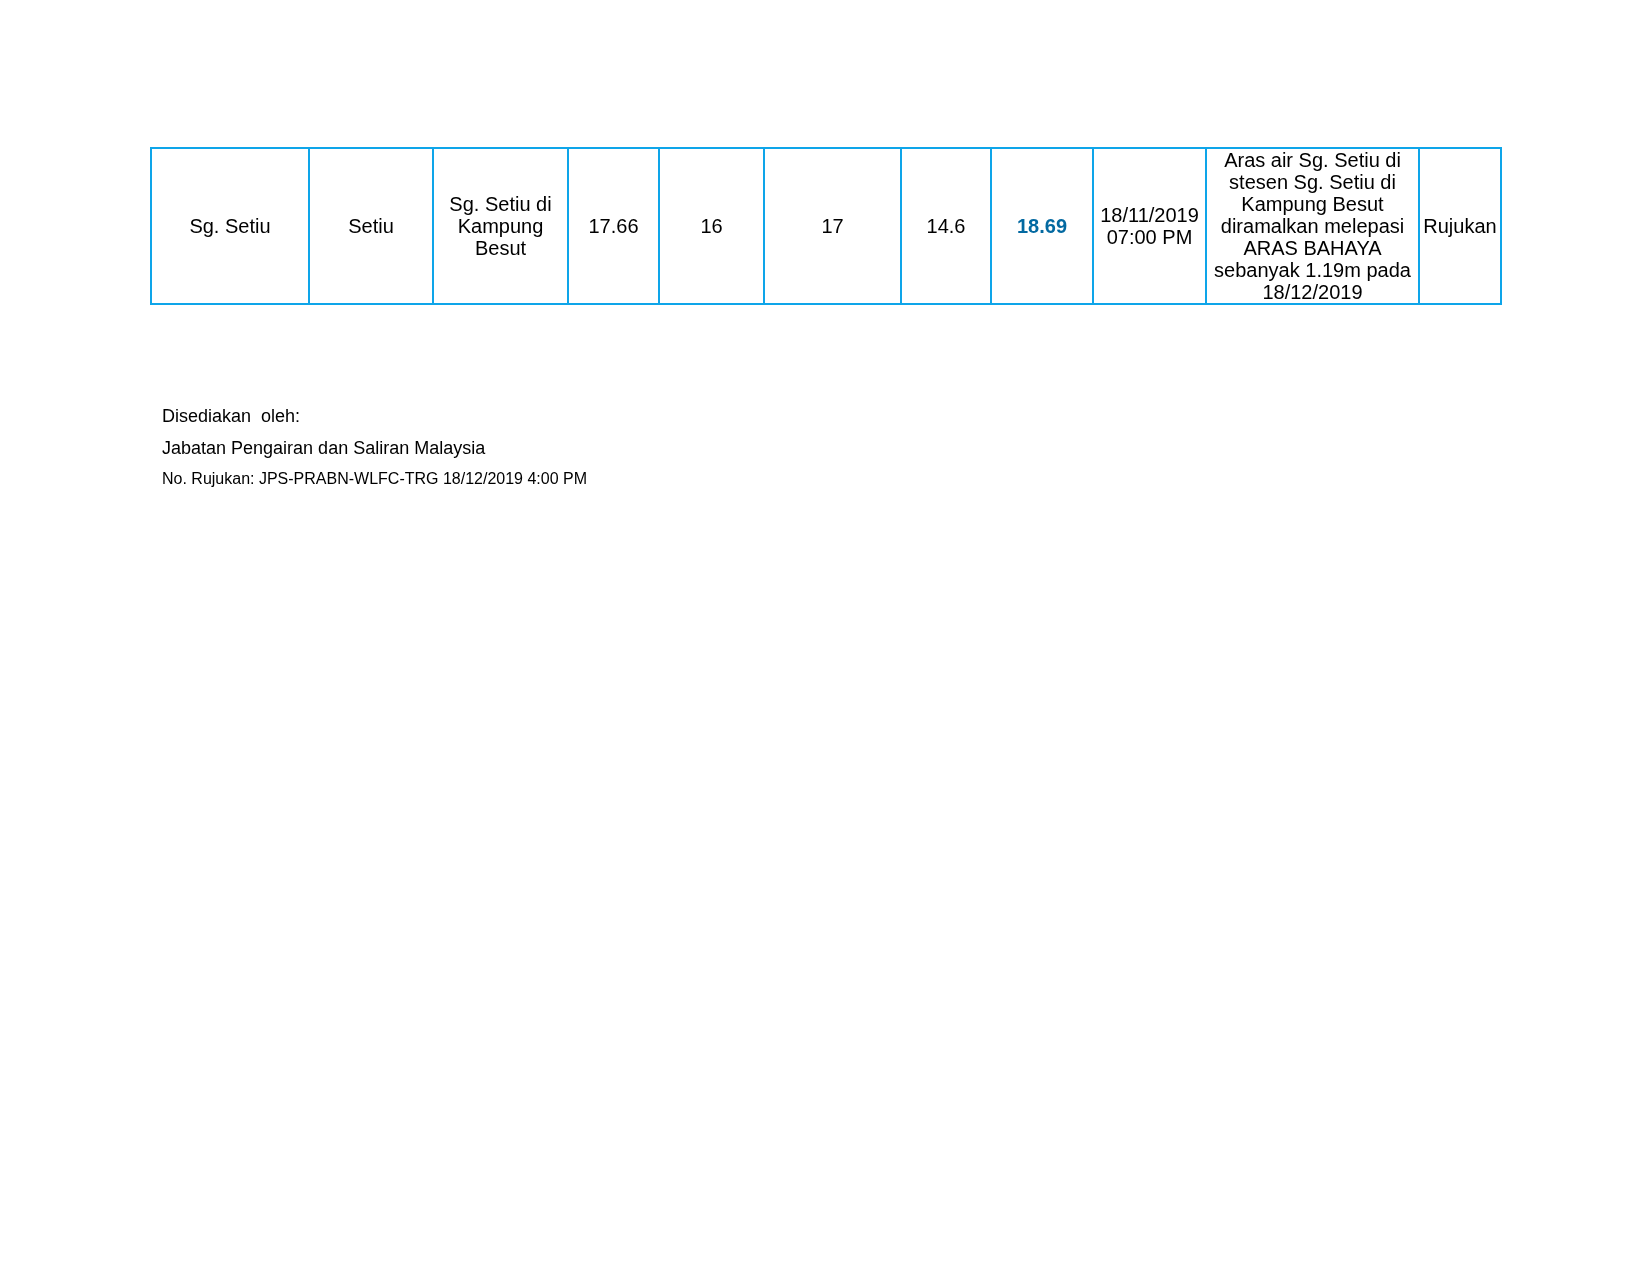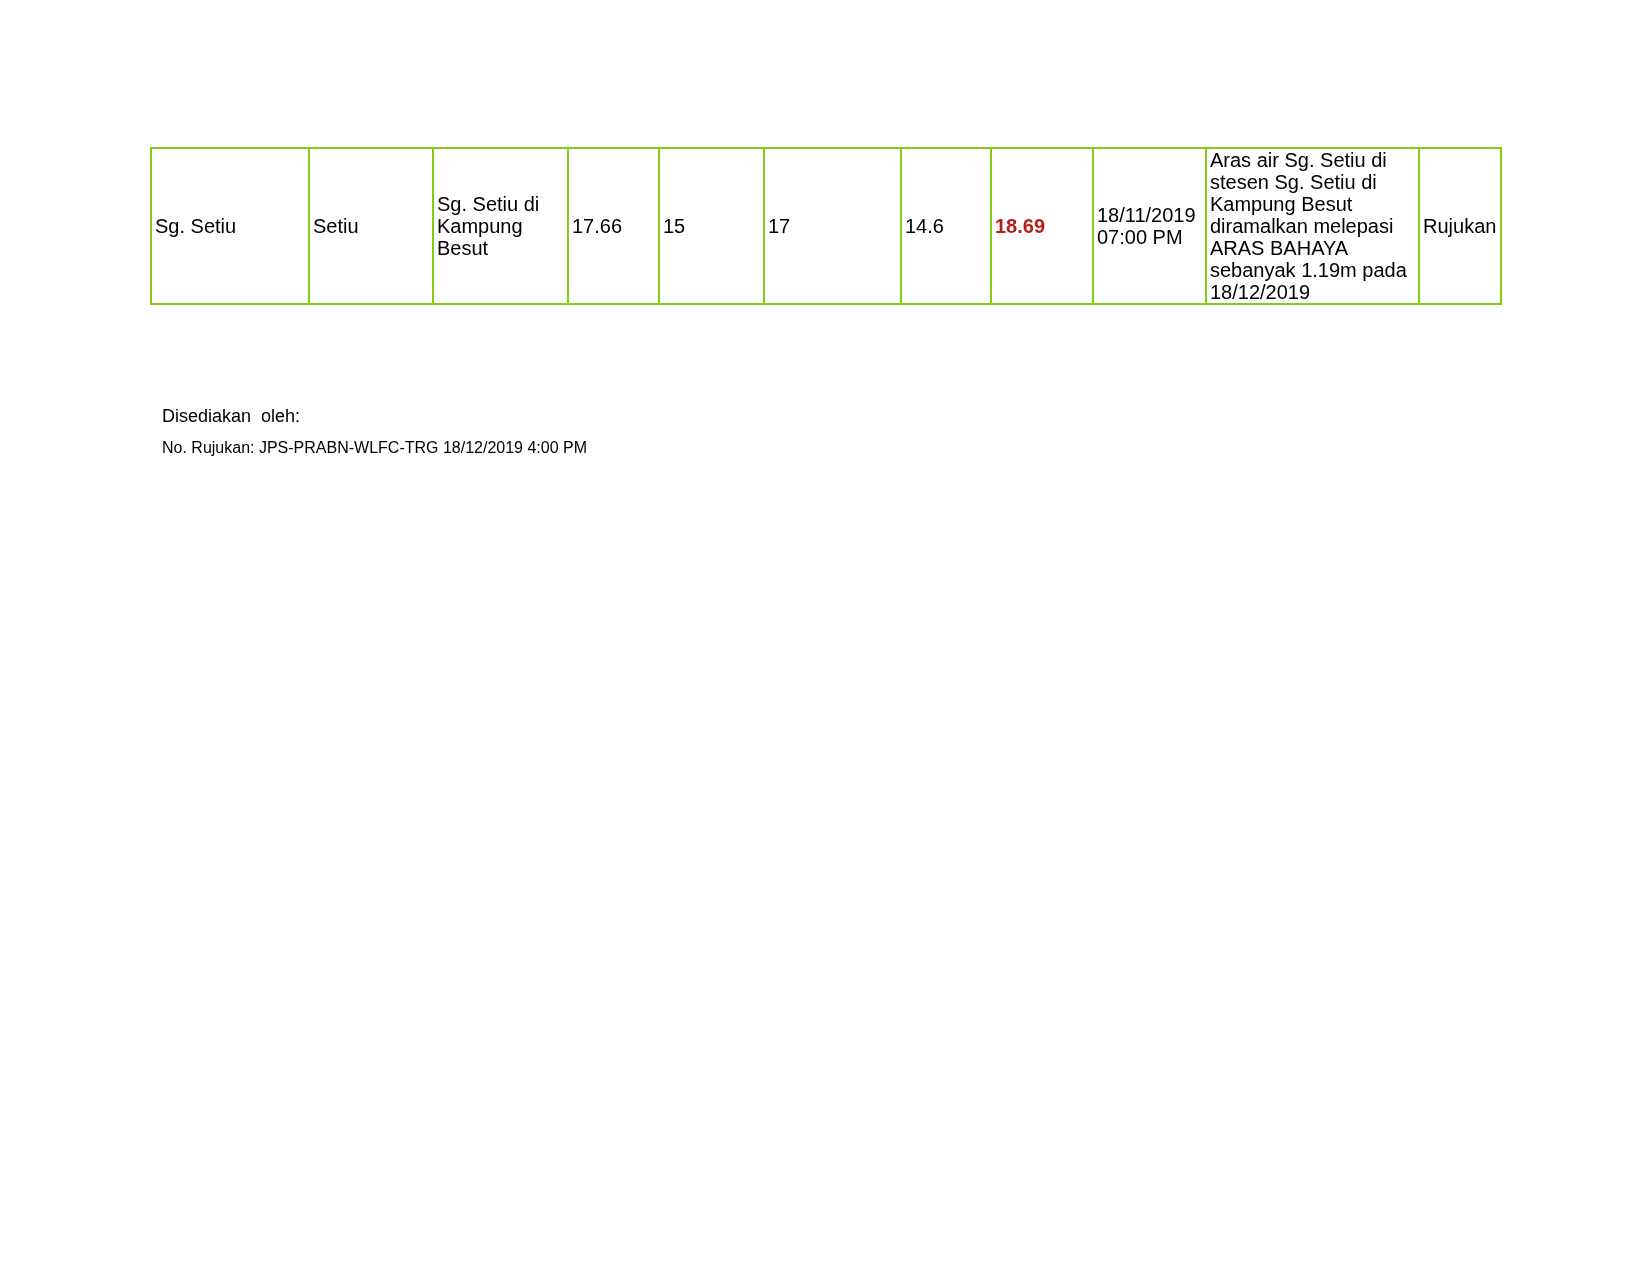--- a/index.html
+++ b/index.html
@@ -16,21 +16,22 @@
     background: #ffffff;
   }
   table.wl-table {
     position: absolute;
     left: 150px; top: 147px;
     width: 1350px; height: 155px;
     border-collapse: collapse;
     table-layout: fixed;
   }
   table.wl-table td {
-    border: 2px solid #84cc16;
+    border: 2px solid #0ea5e9;
+    text-align: center;
     vertical-align: middle;
     font-size: 20px;
     line-height: 22px;
     padding: 0 3px;
     overflow: hidden;
     margin-left: 34px;
   }
   td.forecast-cell {
     font-weight: bold;
   }
@@ -66,29 +67,30 @@
       <col style="width:113px">
       <col style="width:213px">
       <col style="width:82px">
     </colgroup>
     <tbody>
       <tr>
         <td>Sg. Setiu</td>
         <td>Setiu</td>
         <td>Sg. Setiu di Kampung Besut</td>
         <td>17.66</td>
-        <td>15</td>
+        <td>16</td>
         <td>17</td>
         <td>14.6</td>
-        <td class="forecast-cell" style="color: #b91c1c;">18.69</td>
+        <td class="forecast-cell" style="color: #0369a1;">18.69</td>
         <td>18/11/2019 07:00 PM</td>
         <td>Aras air Sg. Setiu di stesen Sg. Setiu di Kampung Besut diramalkan melepasi ARAS BAHAYA sebanyak 1.19m pada 18/12/2019</td>
         <td>Rujukan</td>
       </tr>
     </tbody>
   </table>
 
   <div class="footer-block">
     <p>Disediakan  oleh:</p>
+    <p>Jabatan Pengairan dan Saliran Malaysia</p>
     <p class="small">No. Rujukan: JPS-PRABN-WLFC-TRG 18/12/2019 4:00 PM</p>
   </div>
 
 </div>
 
 </body></html>

